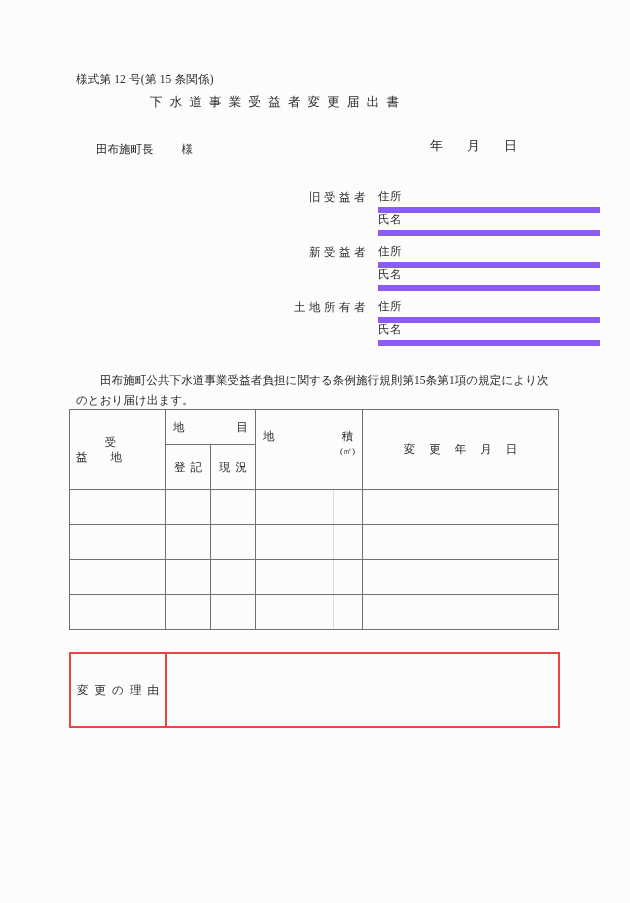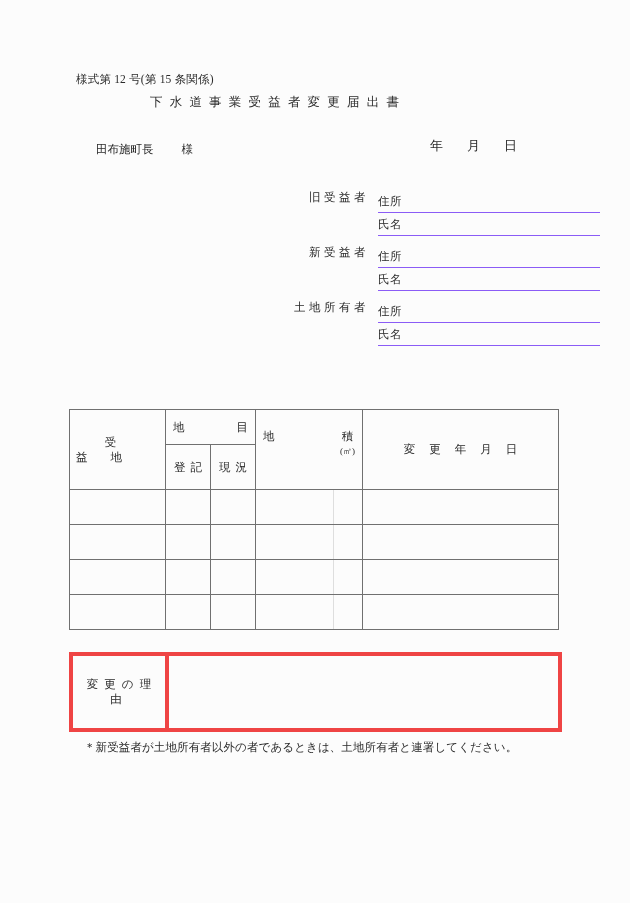--- a/index.html
+++ b/index.html
@@ -70,21 +70,21 @@
     top: 0;
     margin-right: 9px;
     letter-spacing: 3.5px;
     text-align: left;
     white-space: nowrap;
   }
   .field-row {
     position: relative;
     width: 222px;
     height: 23px;
-    border-bottom: 1px solid #8b5cf6;
+    border-bottom: 6px solid #8b5cf6;
     box-sizing: border-box;
   }
   .field-row .flabel {
     position: absolute;
     left: 0;
     bottom: 3px;
     font-size: 11.5px;
     letter-spacing: 0.5px;
   }
   .field-row.second {
@@ -195,21 +195,21 @@
   .reason-table {
     position: absolute;
     left: 69px;
     top: 652px;
     width: 489px;
     border-collapse: collapse;
     table-layout: fixed;
     font-size: 11.5px;
   }
   .reason-table td {
-    border: 4px solid #ef4444;
+    border: 2px solid #ef4444;
     padding: 0;
     vertical-align: middle;
     text-align: center;
   }
   .reason-label {
     height: 72px;
     letter-spacing: 6px;
     text-indent: 6px;
   }
 
@@ -261,20 +261,21 @@
   <div class="party" style="left:378px; top:300px;">
     <span class="role">土地所有者</span>
     <div class="field-row">
       <span class="flabel">住所</span>
     </div>
     <div class="field-row second">
       <span class="flabel">氏名</span>
     </div>
   </div>
 
+  <div class="declaration">田布施町公共下水道事業受益者負担に関する条例施行規則第15条第1項の規定により次のとおり届け出ます。</div>
 
   <table class="main-table">
     <colgroup>
       <col style="width:96px">
       <col style="width:45px">
       <col style="width:45px">
       <col style="width:107px">
       <col style="width:196px">
     </colgroup>
     <tbody>
@@ -339,15 +340,14 @@
       <col style="width:393px">
     </colgroup>
     <tbody>
       <tr>
         <td class="reason-label">変更の理由</td>
         <td></td>
       </tr>
     </tbody>
   </table>
 
-  <div class="footnote">＊新受益者が土地所有者以外の者であるときは、土地所有者と連署してください。</div>
 
 </div>
 
 </body></html>

